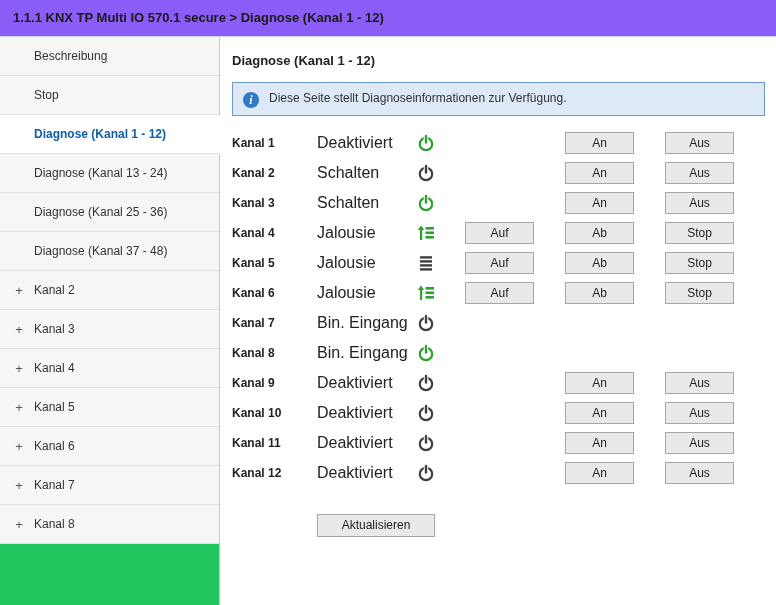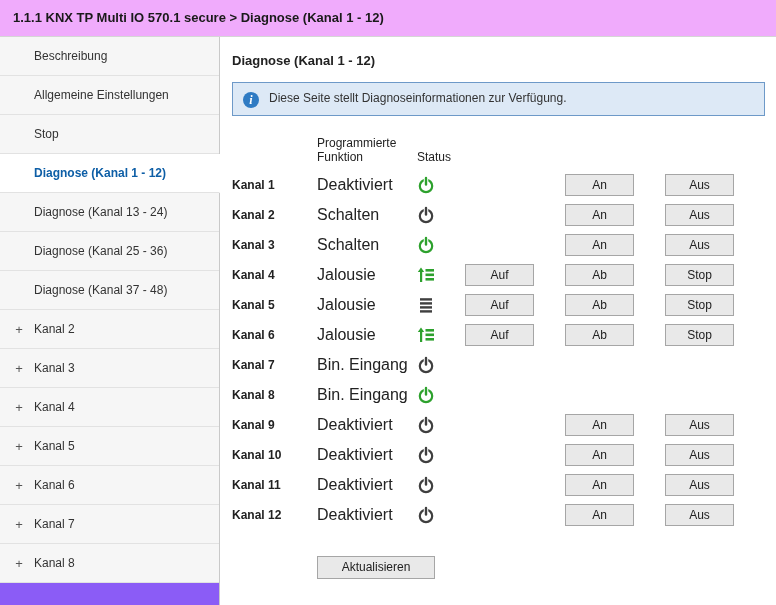--- a/index.html
+++ b/index.html
@@ -5,33 +5,33 @@
   * { box-sizing: border-box; margin: 0; padding: 0; }
   html,body { width: 776px; height: 605px; overflow: hidden; }
   body {
     font-family: "Liberation Sans", sans-serif;
     background: #ffffff;
     color: #333;
     font-size: 12px;
   }
   .titlebar {
     height: 37px;
-    background: #f0abfc;
+    background: #8b5cf6;
     border-bottom: 1px solid #d5d5d5;
     font-size: 13px;
     font-weight: bold;
     color: #1a1a1a;
     line-height: 36px;
     padding-left: 13px;
     white-space: nowrap;
   }
   .layout { display: flex; height: 568px; }
   .sidebar {
     width: 220px;
-    background: #8b5cf6;
+    background: #22c55e;
     border-right: 1px solid #c9c9c9;
     flex: 0 0 220px;
   }
   .side-item {
     height: 39px;
     display: flex;
     align-items: center;
     border-bottom: 1px solid #e2e2e2;
     padding-left: 34px;
     font-size: 12px;
@@ -140,23 +140,20 @@
 <body>
 
 <div class="titlebar">1.1.1 KNX TP Multi IO 570.1 secure &gt; Diagnose (Kanal 1 - 12)</div>
 
 <div class="layout">
   <div class="sidebar">
       <div class="side-item">
         <span>Beschreibung</span>
       </div>
       <div class="side-item">
-        <span>Allgemeine Einstellungen</span>
-      </div>
-      <div class="side-item">
         <span>Stop</span>
       </div>
       <div class="side-item selected">
         <span>Diagnose (Kanal 1 - 12)</span>
       </div>
       <div class="side-item">
         <span>Diagnose (Kanal 13 - 24)</span>
       </div>
       <div class="side-item">
         <span>Diagnose (Kanal 25 - 36)</span>
@@ -197,29 +194,20 @@
   <div class="main">
     <div class="page-title">Diagnose (Kanal 1 - 12)</div>
 
     <div class="info-box">
       <span class="info-icon">i</span>
       <div class="info-text">
         <div>Diese Seite stellt Diagnoseinformationen zur Verfügung.</div>
       </div>
     </div>
 
-    <div class="table-head">
-      <div></div>
-      <div class="hdr">Programmierte
-Funktion</div>
-      <div class="hdr">Status</div>
-      <div></div>
-        <div></div>
-        <div></div>
-    </div>
 
     <div>
         <div class="grid-row">
           <div class="ch-label">Kanal 1</div>
           <div class="fn-label">Deaktiviert</div>
           <div class="status-cell">
             <svg width="18" height="18" viewBox="0 0 18 18" aria-hidden="true">
               <circle cx="9" cy="10" r="6.2" fill="none" stroke="#2da12d" stroke-width="2.2"></circle>
               <line x1="9" y1="1" x2="9" y2="9" stroke="#fff" stroke-width="4.5"></line>
               <line x1="9" y1="2" x2="9" y2="8.5" stroke="#2da12d" stroke-width="2.4" stroke-linecap="round"></line>

